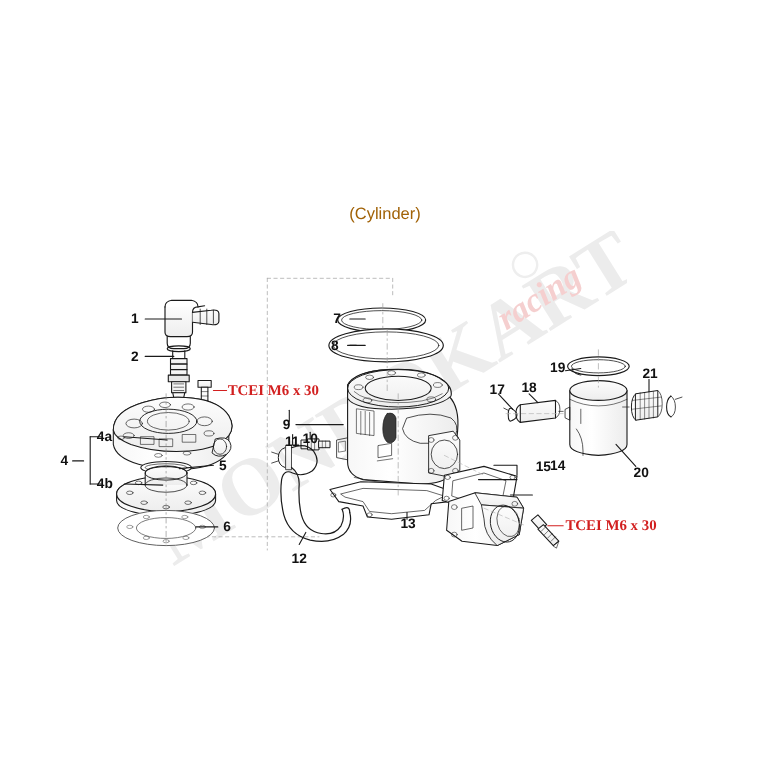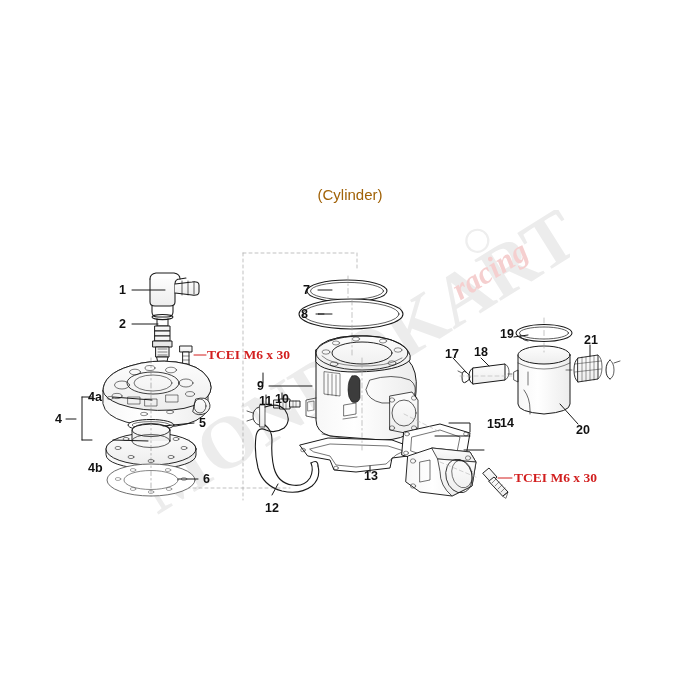--- a/index.html
+++ b/index.html
@@ -461,21 +461,21 @@
         <path d="M498,478 L512,478"></path>
       </g>
 
     </g>
   </svg>
 
   <div class="lbl" style="left:119px; top:284px;">1</div>
   <div class="lbl" style="left:119px; top:318px;">2</div>
   <div class="lbl" style="left:55px;  top:413px;">4</div>
   <div class="lbl" style="left:88px;  top:391px;">4a</div>
-  <div class="lbl" style="left:88px;  top:434px;margin-top:28px;">4b</div>
+  <div class="lbl" style="left:88px;  top:434px;">4b</div>
   <div class="lbl" style="left:199px; top:417px;">5</div>
   <div class="lbl" style="left:203px; top:473px;">6</div>
   <div class="lbl" style="left:303px; top:284px;">7</div>
   <div class="lbl" style="left:301px; top:308px;">8</div>
   <div class="lbl" style="left:257px; top:380px;">9</div>
   <div class="lbl" style="left:275px; top:381px;margin-top:12px;">10</div>
   <div class="lbl" style="left:259px; top:395px;">11</div>
   <div class="lbl" style="left:265px; top:502px;text-align:right;">12</div>
   <div class="lbl" style="left:364px; top:470px;">13</div>
   <div class="lbl" style="left:500px; top:417px;">14</div>

